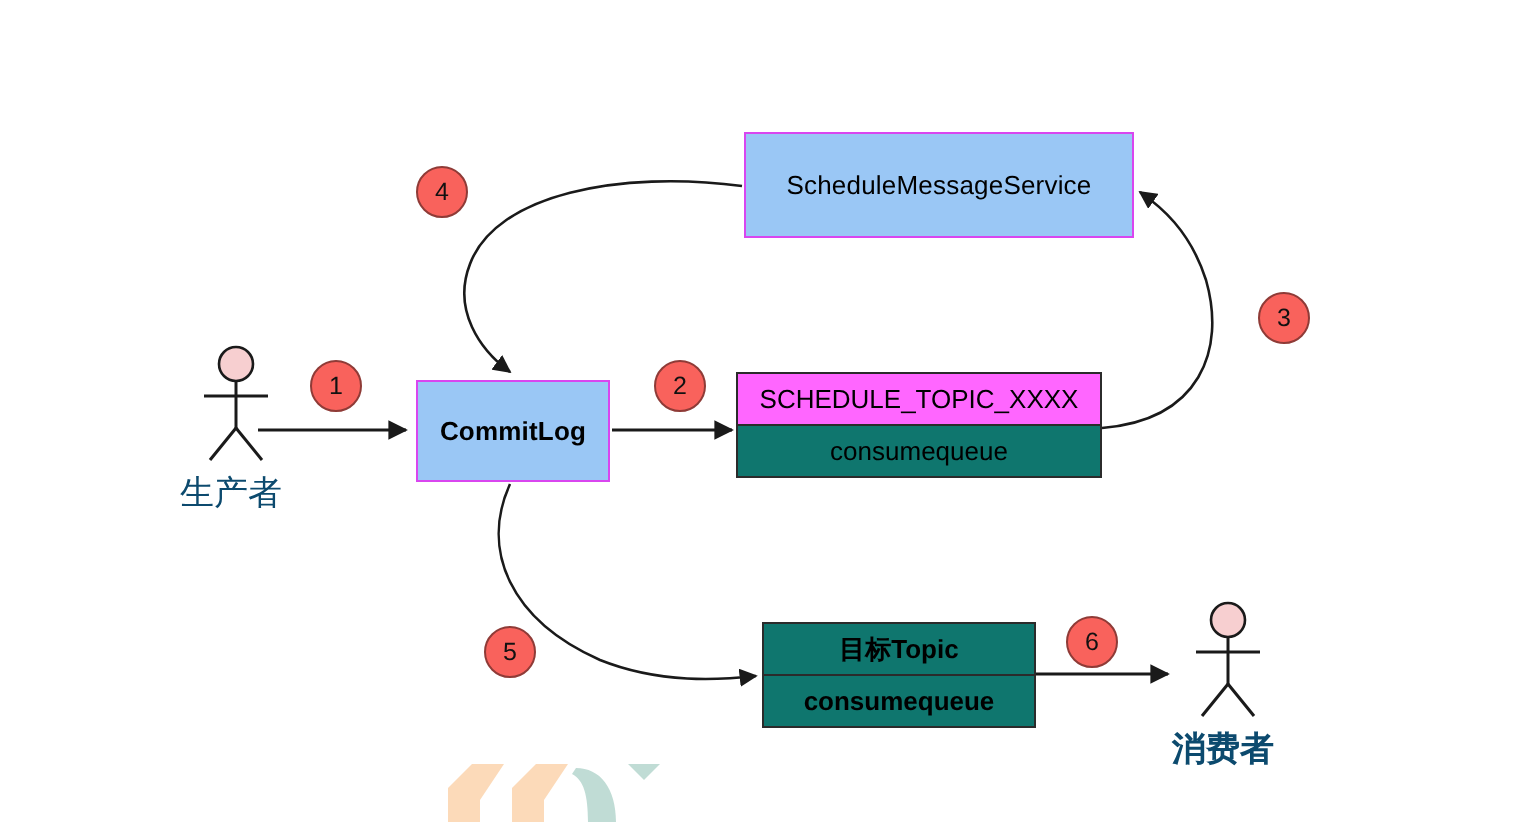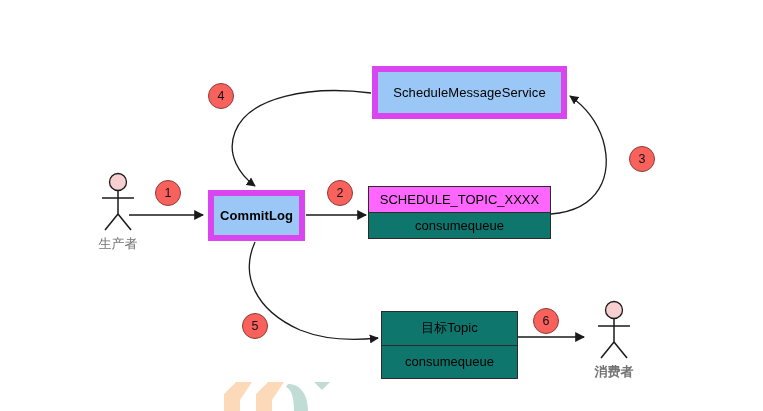--- a/index.html
+++ b/index.html
@@ -18,21 +18,21 @@
   #canvas {
     position: absolute;
     left: 0;
     top: 0;
     width: 763px;
     height: 411px;
   }
   .node-box {
     position: absolute;
     box-sizing: border-box;
-    border: 6px solid #d946ef;
+    border: 1px solid #d946ef;
     background: #9ac7f5;
     display: flex;
     align-items: center;
     justify-content: center;
     font-size: 13px;
     color: #000000;
     letter-spacing: 0.1px;
     white-space: nowrap;
   }
   .node-stack {
@@ -72,23 +72,22 @@
     justify-content: center;
     box-sizing: border-box;
   }
 
   .actor {
     position: absolute;
     width: 56px;
   }
   .actor svg { display: block; }
   .actor-label {
-    text-align: center;
-    font-size: 13px;
-    color: #737373;
+    font-size: 17px;
+    color: #0c4a6e;
     margin-top: 1px;
     white-space: nowrap;
   }
 
   #watermark {
     position: absolute;
     left: 214px;
     top: 378px;
     width: 130px;
     height: 33px;
@@ -128,21 +127,21 @@
 
 <div class="node-stack" style="left:368px; top:186px; width:183px; height:53px;">
   <div class="row top fill-pink">
     <span>SCHEDULE_TOPIC_XXXX</span>
   </div>
   <div class="row fill-blue">
     <span>consumequeue</span>
   </div>
 </div>
 
-<div class="node-stack" style="left:381px; top:311px; width:137px; height:68px;">
+<div class="node-stack" style="left:381px; top:311px; width:137px; height:53px;font-weight:bold;">
   <div class="row top fill-blue">
     <span>目标Topic</span>
   </div>
   <div class="row fill-blue">
     <span>consumequeue</span>
   </div>
 </div>
 
 <div class="badge" style="left:155px; top:180px;">
   <span>1</span>

